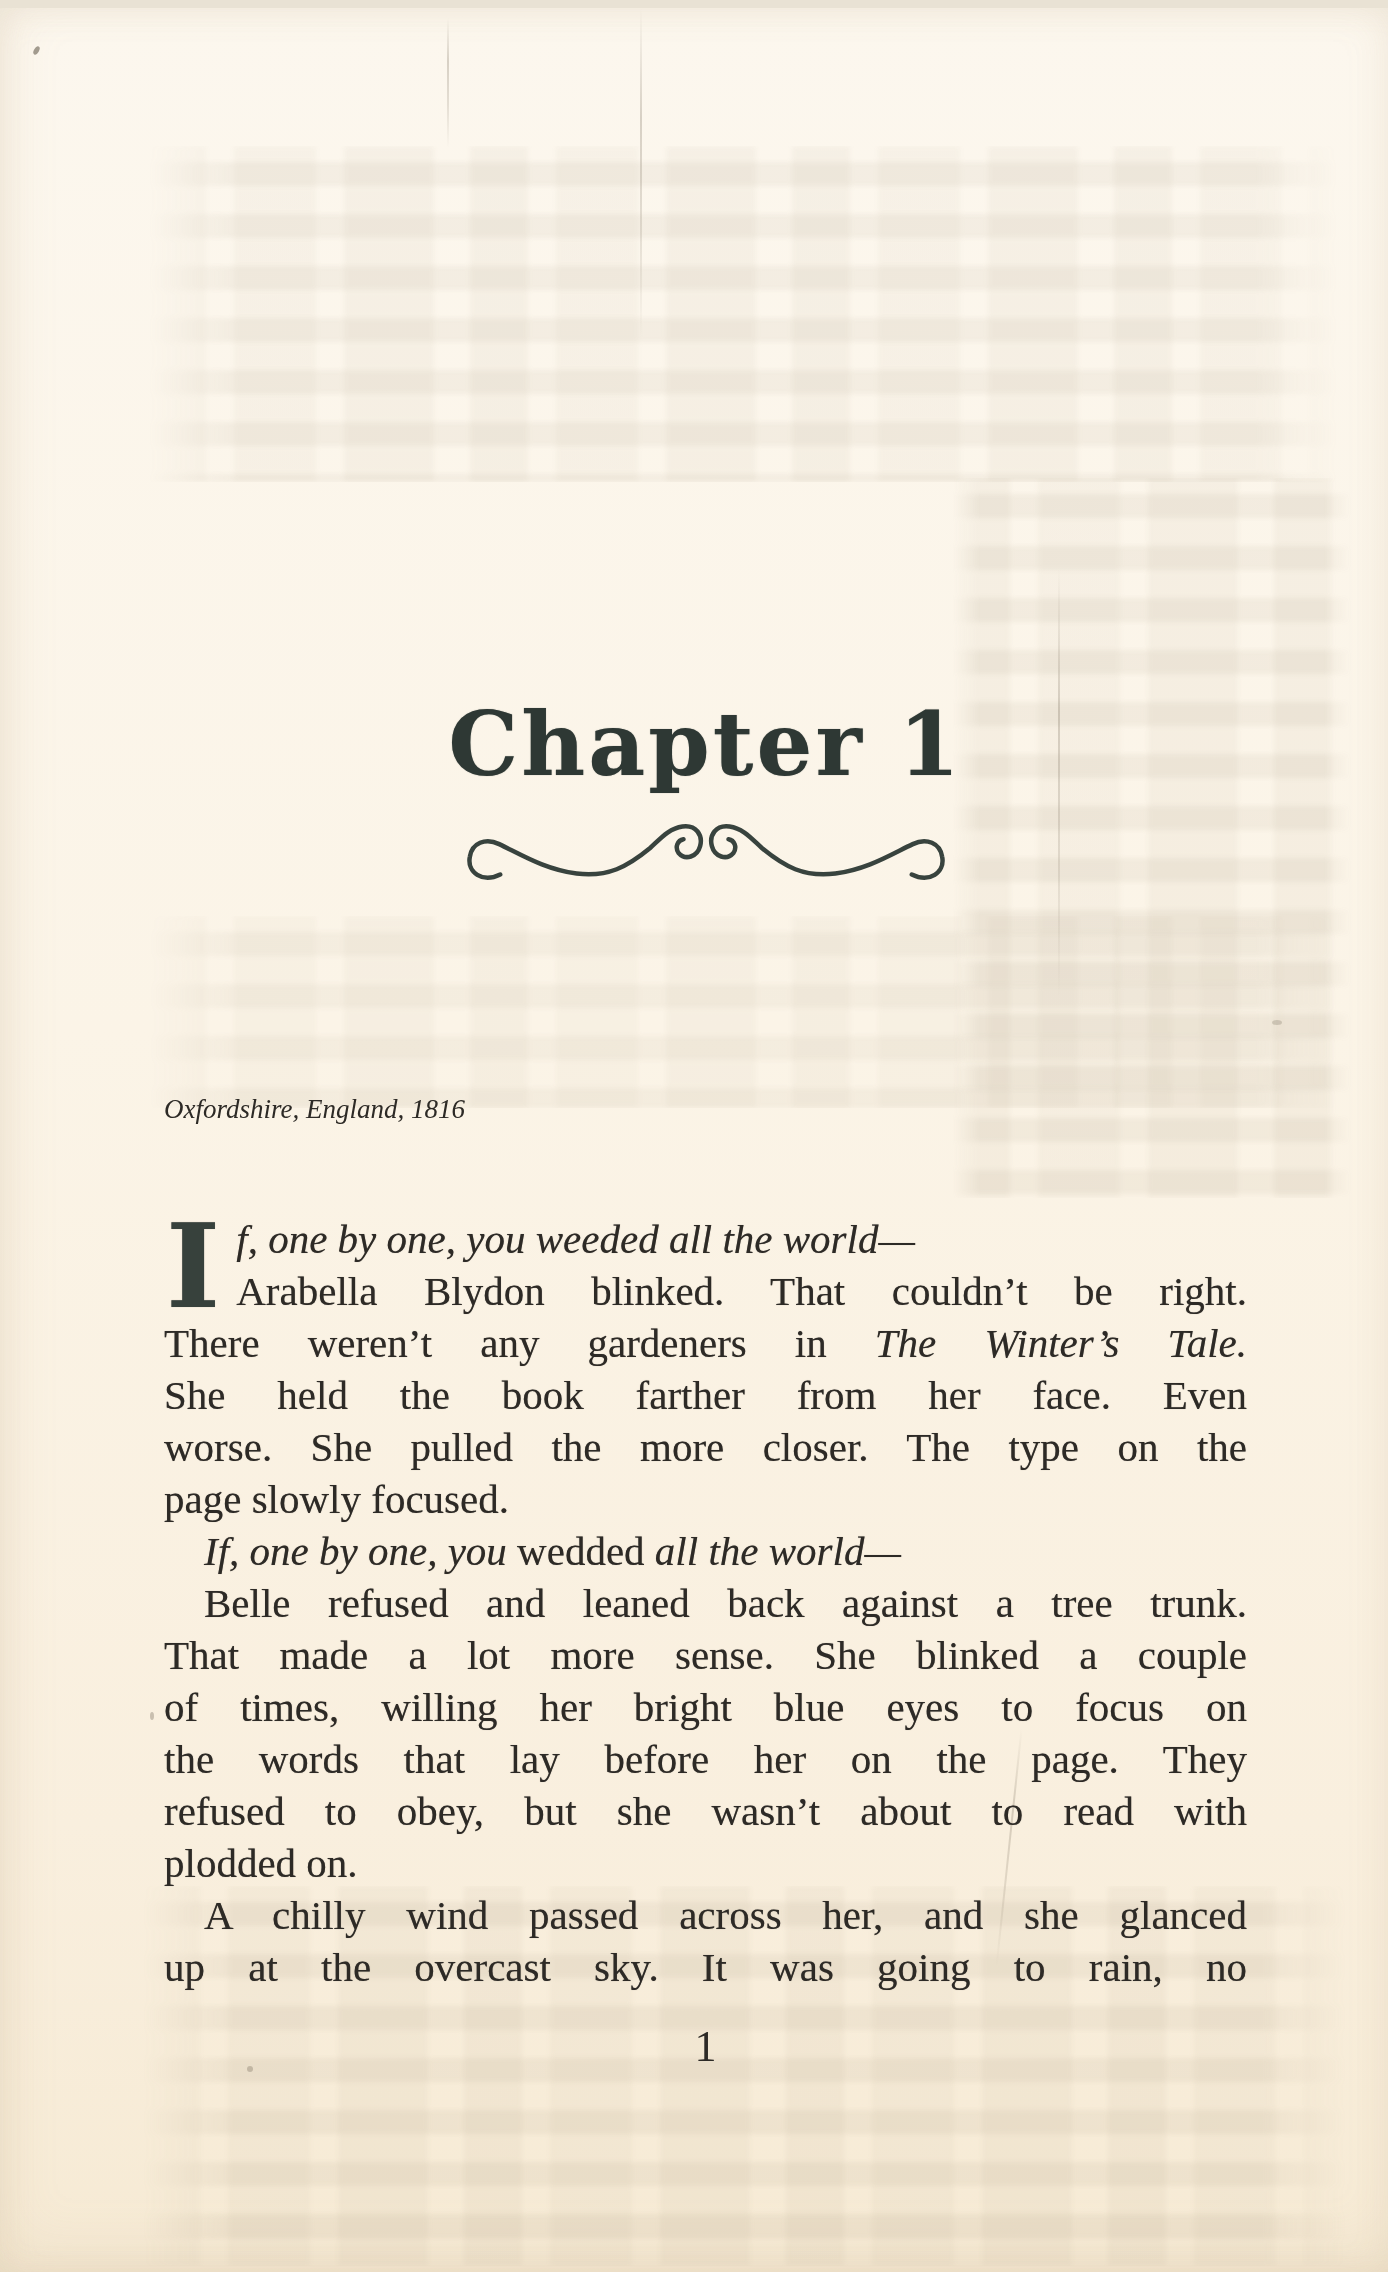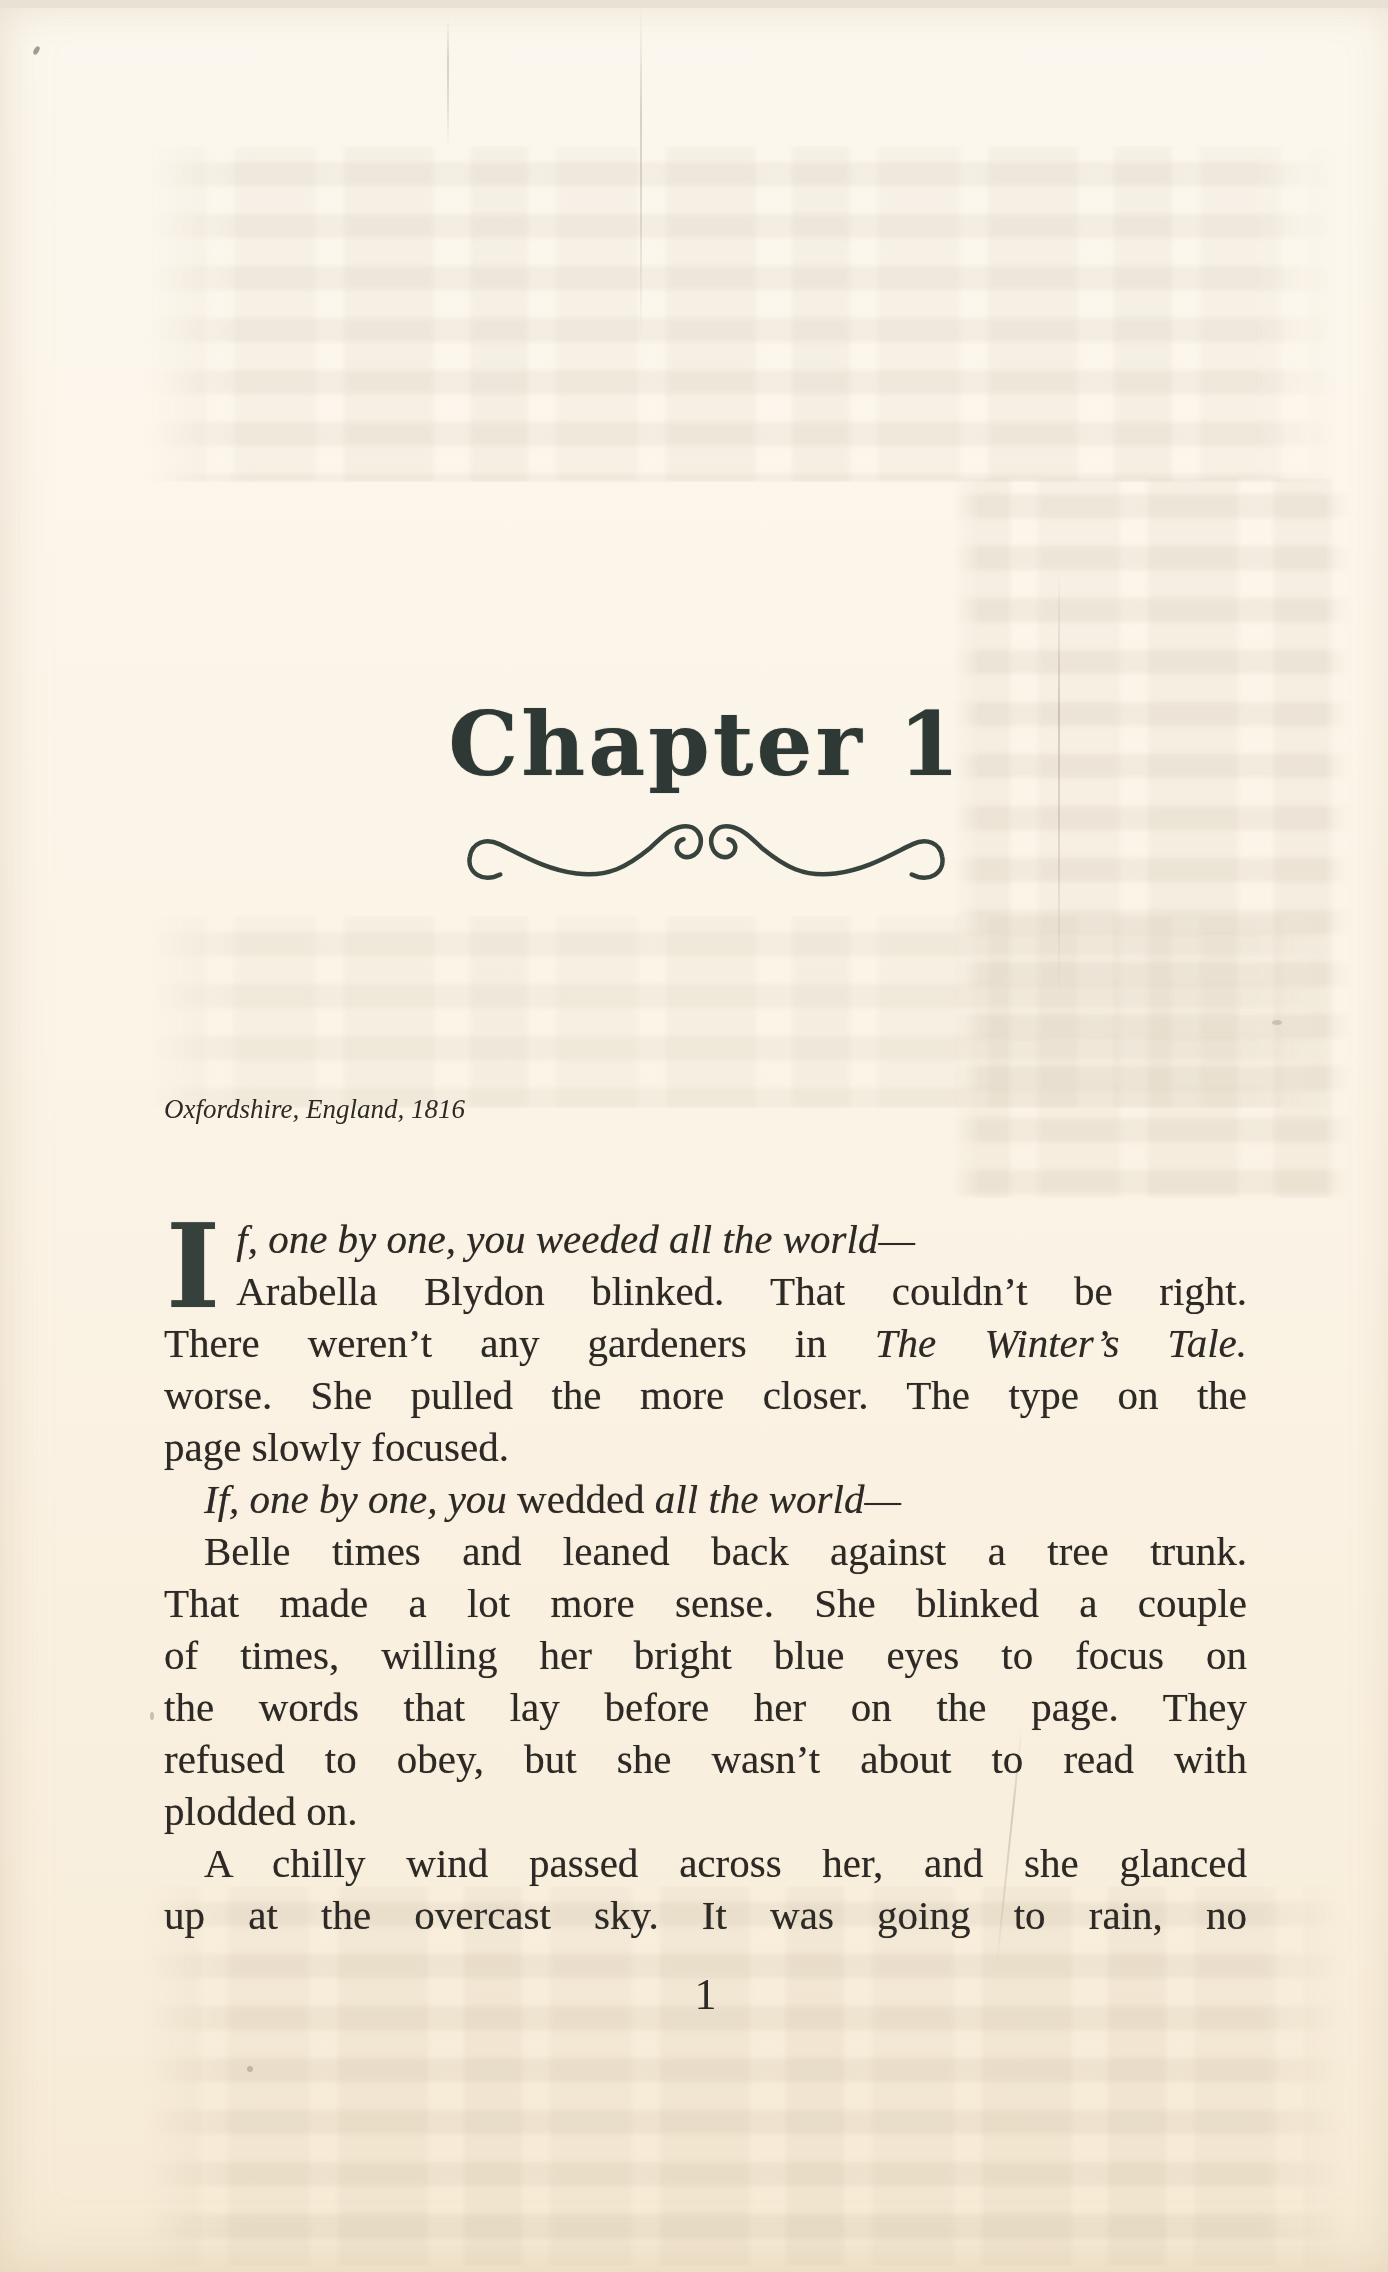--- a/index.html
+++ b/index.html
@@ -131,24 +131,25 @@
     </div>
 
     <p class="dateline">Oxfordshire, England, 1816</p>
 
     <div class="body-text">
       <span class="dropcap">I</span>
 
       <div class="line"><span class="i">f, one by one, you weeded all the world—</span></div>
       <div class="line just">Arabella Blydon blinked. That couldn’t be right.</div>
       <div class="line just"><span>There weren’t any gardeners in </span><span class="i">The Winter’s Tale.</span></div>
+      <div class="line just">She held the book farther from her face. Even</div>
       <div class="line just">worse. She pulled the more closer. The type on the</div>
       <div class="line">page slowly focused.</div>
       <div class="line indent"><span class="i">If, one by one, you</span><span> wedded </span><span class="i">all the world—</span></div>
-      <div class="line just indent">Belle times and leaned back against a tree trunk.</div>
+      <div class="line just indent">Belle refused and leaned back against a tree trunk.</div>
       <div class="line just">That made a lot more sense. She blinked a couple</div>
       <div class="line just">of times, willing her bright blue eyes to focus on</div>
       <div class="line just">the words that lay before her on the page. They</div>
       <div class="line just">refused to obey, but she wasn’t about to read with</div>
       <div class="line">plodded on.</div>
       <div class="line just indent">A chilly wind passed across her, and she glanced</div>
       <div class="line just">up at the overcast sky. It was going to rain, no</div>
     </div>
 
     <div class="page-number">1</div>

